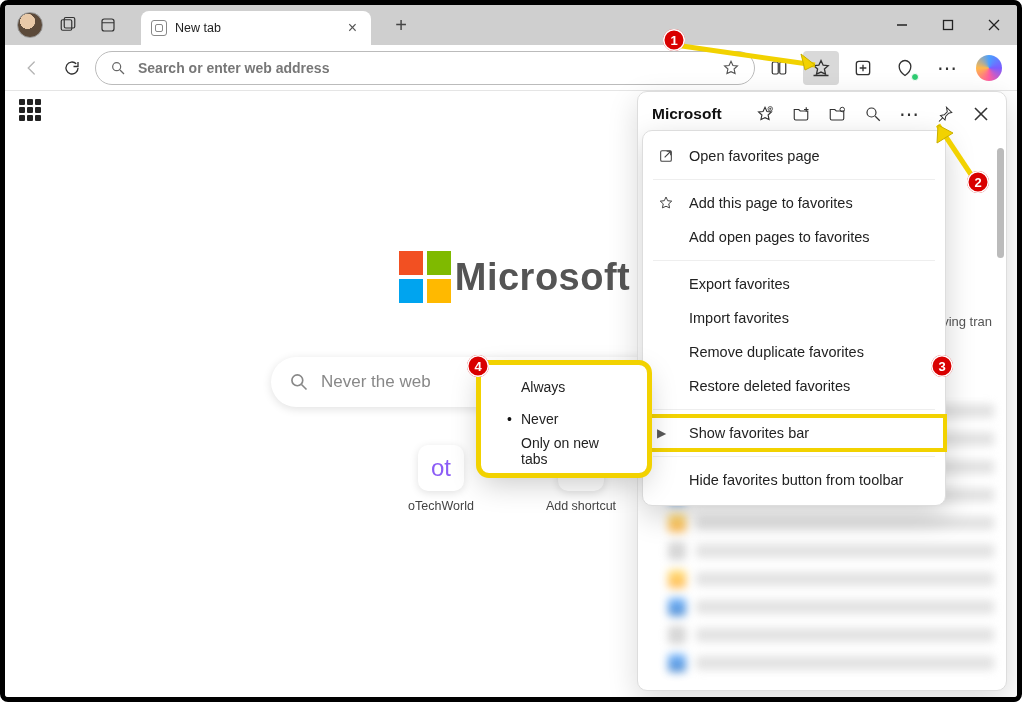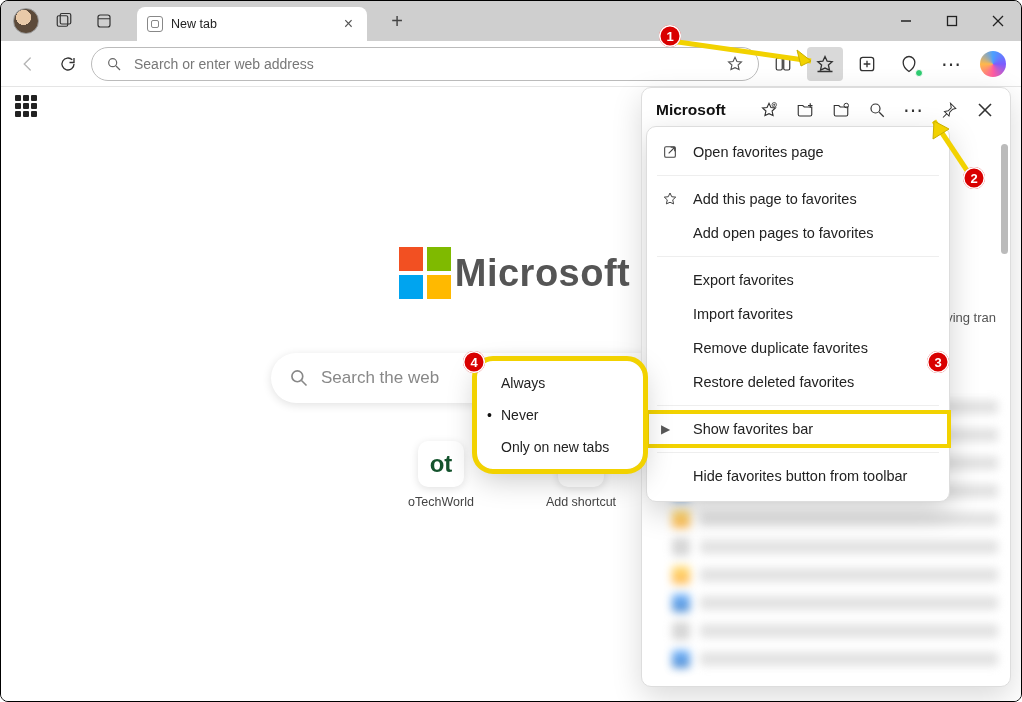--- a/index.html
+++ b/index.html
@@ -1,19 +1,19 @@
 <!DOCTYPE html>
 <html><head>
 <meta charset="utf-8">
 <style>
   * { box-sizing: border-box; margin: 0; padding: 0; font-family: "Segoe UI", Arial, sans-serif; }
   body { background: #fff; }
   .window {
     width: 1022px; height: 702px; position: relative;
-    border: 1px solid #000000; border-radius: 8px; overflow: hidden;
+    border: 5px solid #000000; border-radius: 8px; overflow: hidden;
     background: #cfcfcf;
   }
 
   
   .titlebar { display: flex; align-items: center; height: 40px; background: #cfcfcf; }
   .tb-left { display: flex; align-items: center; gap: 10px; padding-left: 12px; }
   .avatar { width: 26px; height: 26px; border-radius: 50%; background: radial-gradient(circle at 40% 35%, #e8c9a8 0 35%, #5c4a3a 36% 100%); border:1px solid #999; }
   .tb-icon { width: 30px; height: 30px; display:flex; align-items:center; justify-content:center; border-radius:4px; color:#333; }
   .tab {
     margin-left: 8px; background: #fff; height: 34px; min-width: 230px;
@@ -25,21 +25,21 @@
   .tab-title { font-size: 12.5px; color:#222; flex:1; }
   .tab-close { font-size: 16px; color:#555; padding:0 4px; cursor:default; }
   .tab-add { width:32px; display:flex; align-items:center; justify-content:center; font-size:20px; color:#444; margin-left:4px; }
   .win-controls { margin-left:auto; display:flex; }
   .win-btn { width:46px; height:40px; display:flex; align-items:center; justify-content:center; color:#222; }
 
   
   .addr-row { display:flex; align-items:center; height:46px; background:#fff; padding:0 10px; gap:6px; border-bottom:1px solid #e5e5e5;}
   .nav-btn { width:34px; height:34px; display:flex; align-items:center; justify-content:center; border-radius:4px; color:#555; }
   .nav-btn.disabled { color:#b5b5b5; }
-  .addr-box { flex:1; display:flex; align-items:center; height:34px; border:1px solid #bbb; border-radius:17px; padding:0 14px; gap:12px; color:#777; background:#fff; }
+  .addr-box { flex:1; display:flex; align-items:center; height:34px; border:1px solid #bbb; border-radius:17px; padding:0 14px; gap:12px; color:#777; background:#fff;font-weight:bold; }
   .addr-box .search-ic { color:#666; }
   .addr-ph { font-size:14px; color:#777; }
   .addr-right { margin-left:auto; display:flex; gap:8px; align-items:center; }
   .rt-btn { width:36px; height:34px; display:flex; align-items:center; justify-content:center; border-radius:4px; color:#333; position:relative; }
   .rt-btn.active-hint { background:#d9d9d9; }
   .ellipsis-dots::before { content:"⋯"; font-size:20px; }
   .copilot { width:26px; height:26px; border-radius:50%; background: conic-gradient(#4aa0ff, #7b5cff, #ff5ca0, #ffb84a, #4aa0ff); }
   .heart-dot { position:absolute; bottom:4px; right:4px; width:8px; height:8px; background:#2ecc71; border-radius:50%; border:1px solid #fff; }
 
   
@@ -49,21 +49,21 @@
   .apps-grid span { background:#222; border-radius:1px; }
   .ntp-top-right { margin-left:auto; display:flex; gap:18px; color:#444; }
   .ms-logo-row { display:flex; align-items:center; justify-content:center; gap:4px; margin-top:120px;margin-left:7px; }
   .ms-logo { display:grid; grid-template-columns:24px 24px; grid-template-rows:24px 24px; gap:4px; }
   .ms-logo .a{background:#f25022} .ms-logo .b{background:#7fba00} .ms-logo .c{background:#00a4ef} .ms-logo .d{background:#ffb900}
   .ms-word { font-size:38px; font-weight:600; color:#555; letter-spacing:0.5px; }
   .search-pill { margin:54px auto 0; width:480px; height:50px; border-radius:25px; background:#fff; box-shadow:0 2px 10px rgba(0,0,0,.12); display:flex; align-items:center; padding:0 18px; gap:12px; color:#888; position:relative; }
   .search-pill .ph { font-size:17px; color:#888; }
   .tiles { display:flex; gap:50px; justify-content:center; margin-top:38px; }
   .tile { display:flex; flex-direction:column; align-items:center; gap:8px; width:90px; }
-  .tile .box { width:46px; height:46px; border-radius:10px; background:#fff; box-shadow:0 2px 8px rgba(0,0,0,.12); display:flex; align-items:center; justify-content:center; font-size:24px; font-weight:700; color:#14532d; }
+  .tile .box { width:46px; height:46px; border-radius:10px; background:#fff; box-shadow:0 2px 8px rgba(0,0,0,.12); display:flex; align-items:center; justify-content:center; font-size:24px; font-weight:400; color:#8b5cf6; }
   .tile .plus { color:#222; font-weight:400; }
   .tile .lbl { font-size:12.5px; color:#444; }
 
   
   .fav-panel {
     position:absolute; top:86px; right:10px; width:370px; 
     background:#fff; border:1px solid #ddd; border-radius:10px; box-shadow:0 10px 30px rgba(0,0,0,.15);
     height:600px; overflow:hidden;
   }
   .fav-head { display:flex; align-items:center; height:44px; padding:0 10px 0 14px; gap:6px; }
@@ -85,22 +85,22 @@
   .bl-fav.blue { background:linear-gradient(#4aa0ff,#1565c0); }
   .bl-fav.gray { background:#c9c9c9; }
   .bl-text { height:14px; flex:1; background:#d9d9d9; border-radius:3px; }
   .serving { position:absolute; top:222px; right:14px; font-size:13px; color:#555; }
 
   .panel-scroll { position:absolute; right:2px; top:56px; width:7px; height:110px; background:#bbb; border-radius:4px; }
 
   
   .submenu {
     position:absolute; top:360px; left:476px; width:166px;
-    background:#fff; border-radius:16px; box-shadow:0 10px 30px rgba(0,0,0,.22);
-    outline:5px solid #f2d200; padding:6px 0;
+    background:#fff; border-radius:8px; box-shadow:0 10px 30px rgba(0,0,0,.22);
+    outline:5px solid #f2d200; padding:6px 16px;
   }
   .submenu .sitem { display:flex; align-items:center; height:32px; padding:0 14px 0 24px; font-size:14px; color:#222; position:relative; }
   .submenu .sitem.sel::before { content:"•"; position:absolute; left:10px; color:#111; }
 
   
   .anno { position:absolute; width:22px; height:22px; border-radius:50%; background:#d90000; color:#fff; font-weight:700; font-size:13px; display:flex; align-items:center; justify-content:center; box-shadow:0 0 0 1.5px #fff inset; z-index:50; }
   .arrow { position:absolute; z-index:40; pointer-events:none; }
   .arrow line, .arrow path { stroke:#f2d200; stroke-width:5; fill:none; }
   .arrow polygon { fill:#f2d200; stroke:#c9af00; stroke-width:1; }
 
@@ -254,21 +254,21 @@
       <div class="ms-word">Microsoft</div>
     </div>
 
     <div class="search-pill">
       <span>
           <svg width="20" height="20" viewBox="0 0 24 24">
             <circle cx="10" cy="10" r="6.5" fill="none" stroke="#888" stroke-width="2"></circle>
             <line x1="15" y1="15" x2="21" y2="21" stroke="#888" stroke-width="2"></line>
           </svg>
         </span>
-      <span class="ph">Search the web</span>
+      <span class="ph">Never the web</span>
     </div>
 
     <div class="tiles">
       <div class="tile">
         <div class="box">ot</div>
         <div class="lbl">oTechWorld</div>
       </div>
       <div class="tile">
         <div class="box plus">+</div>
         <div class="lbl">Add shortcut</div>

